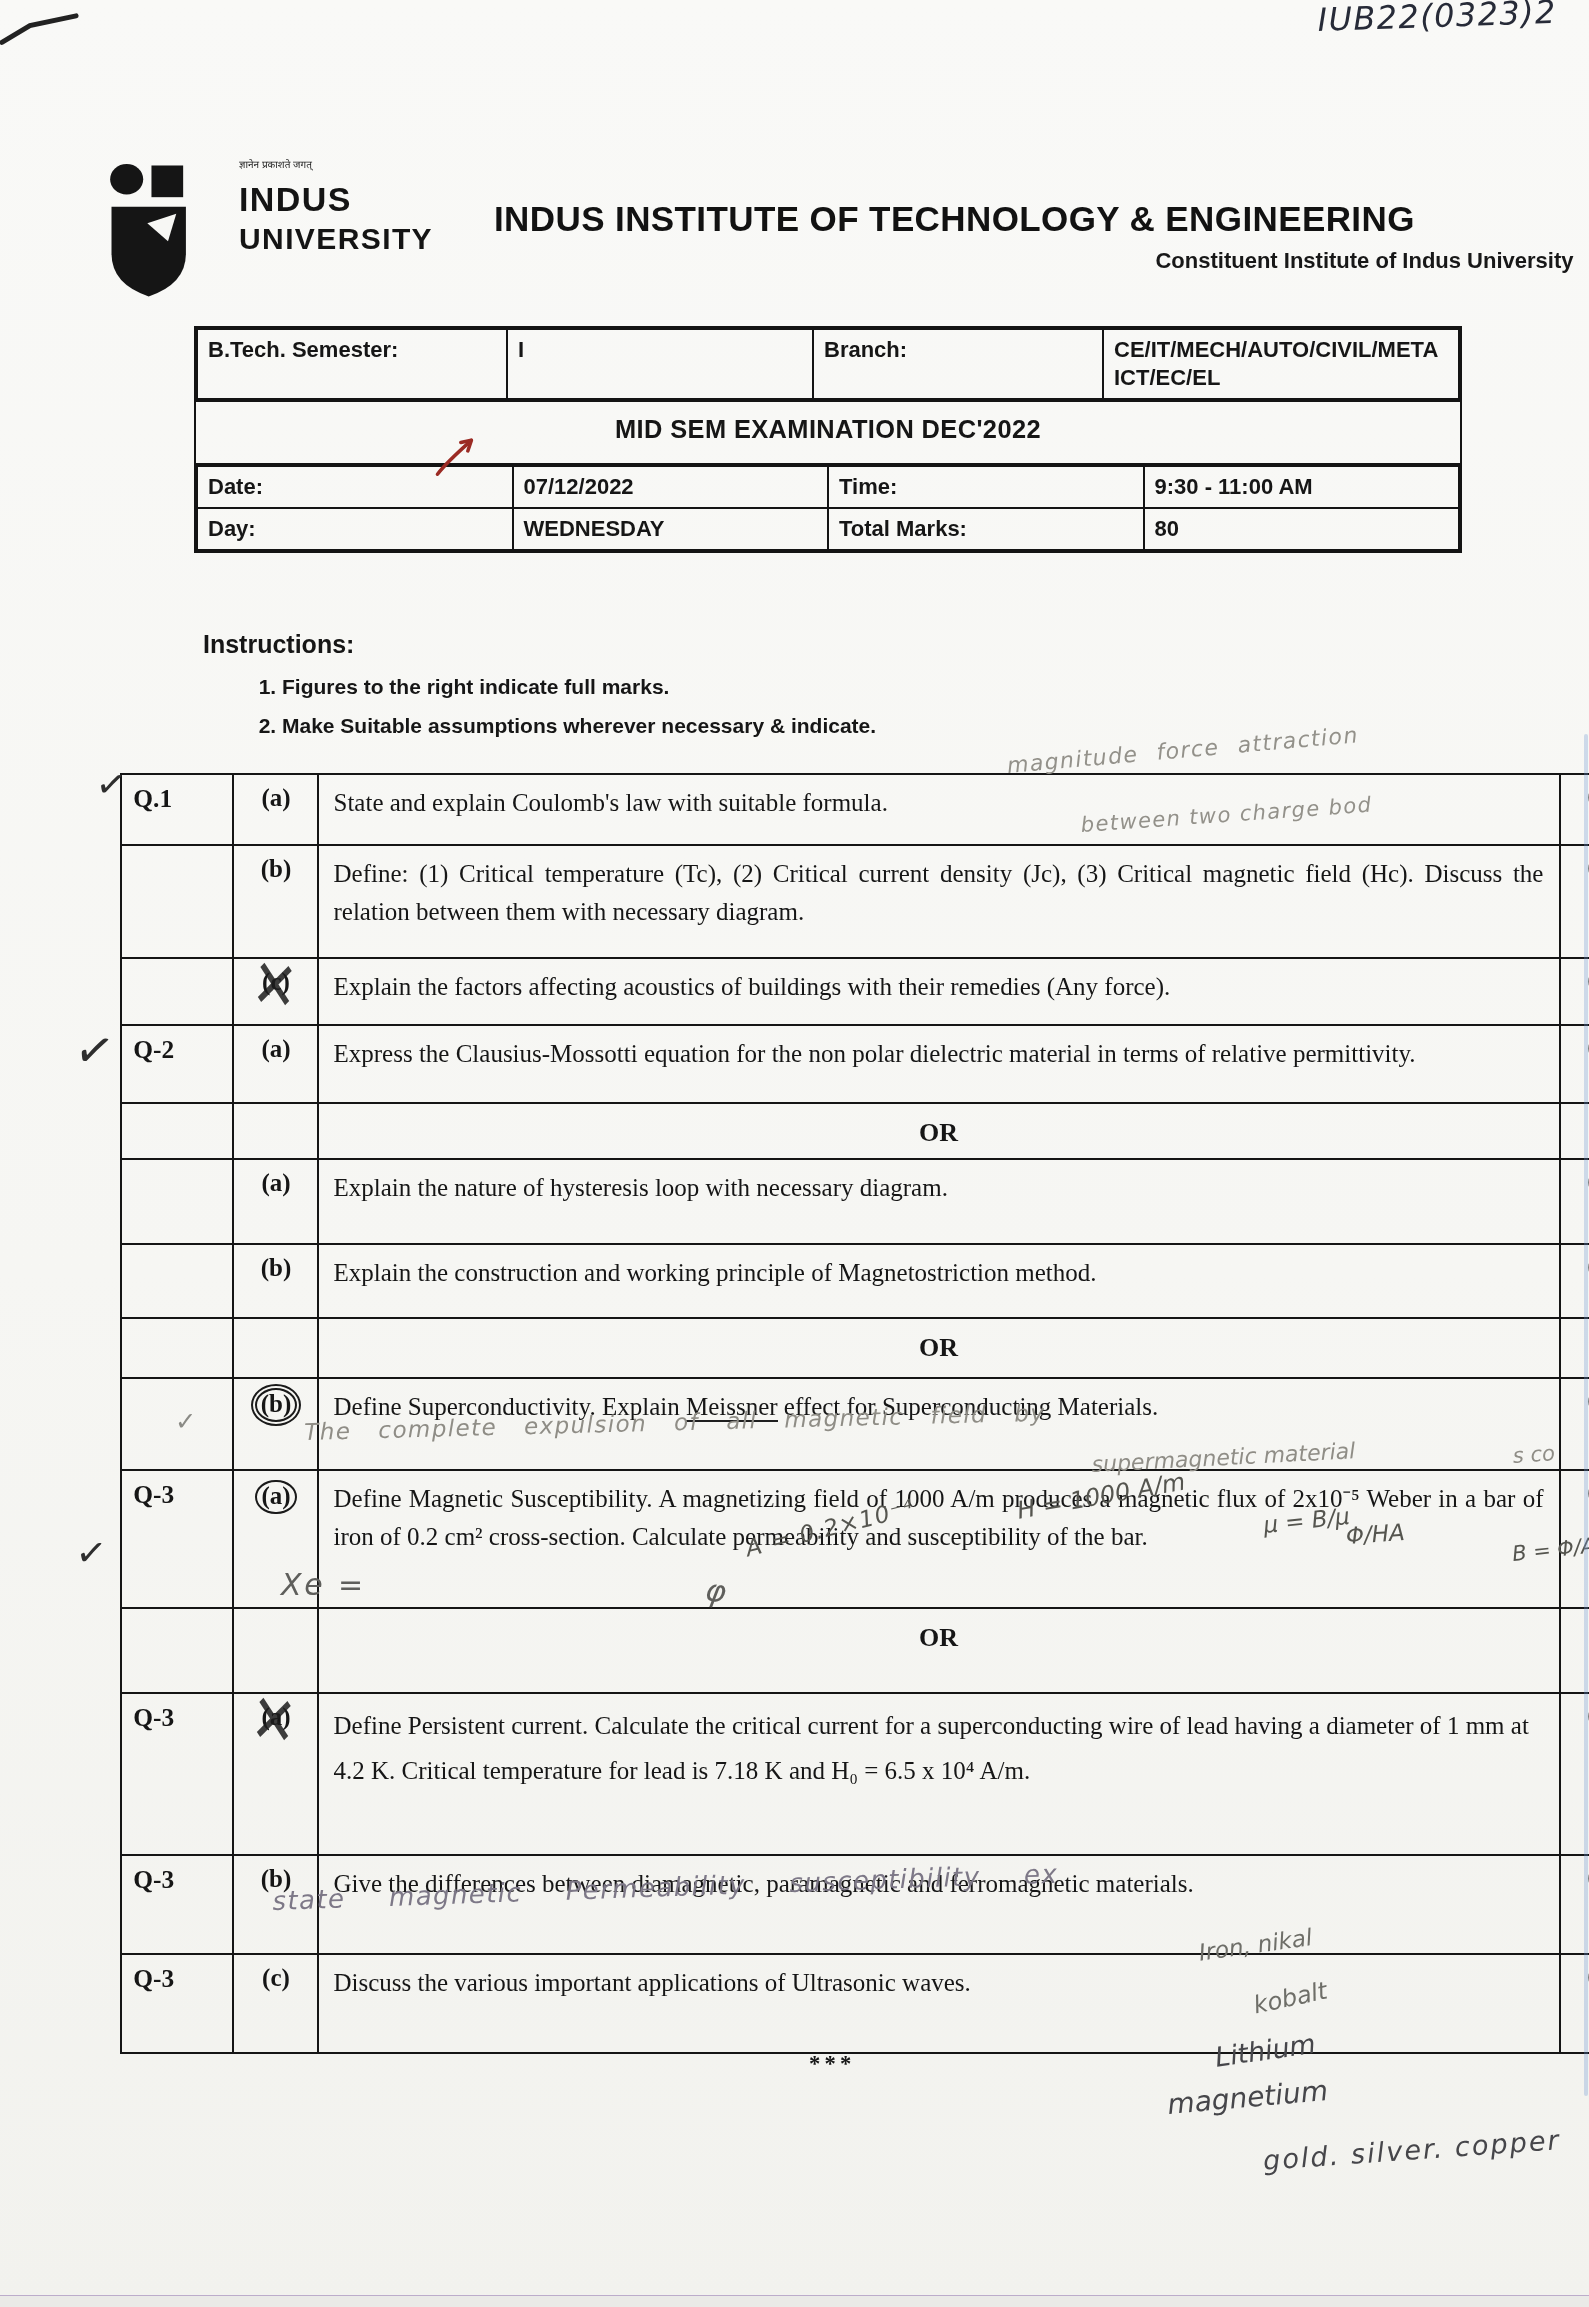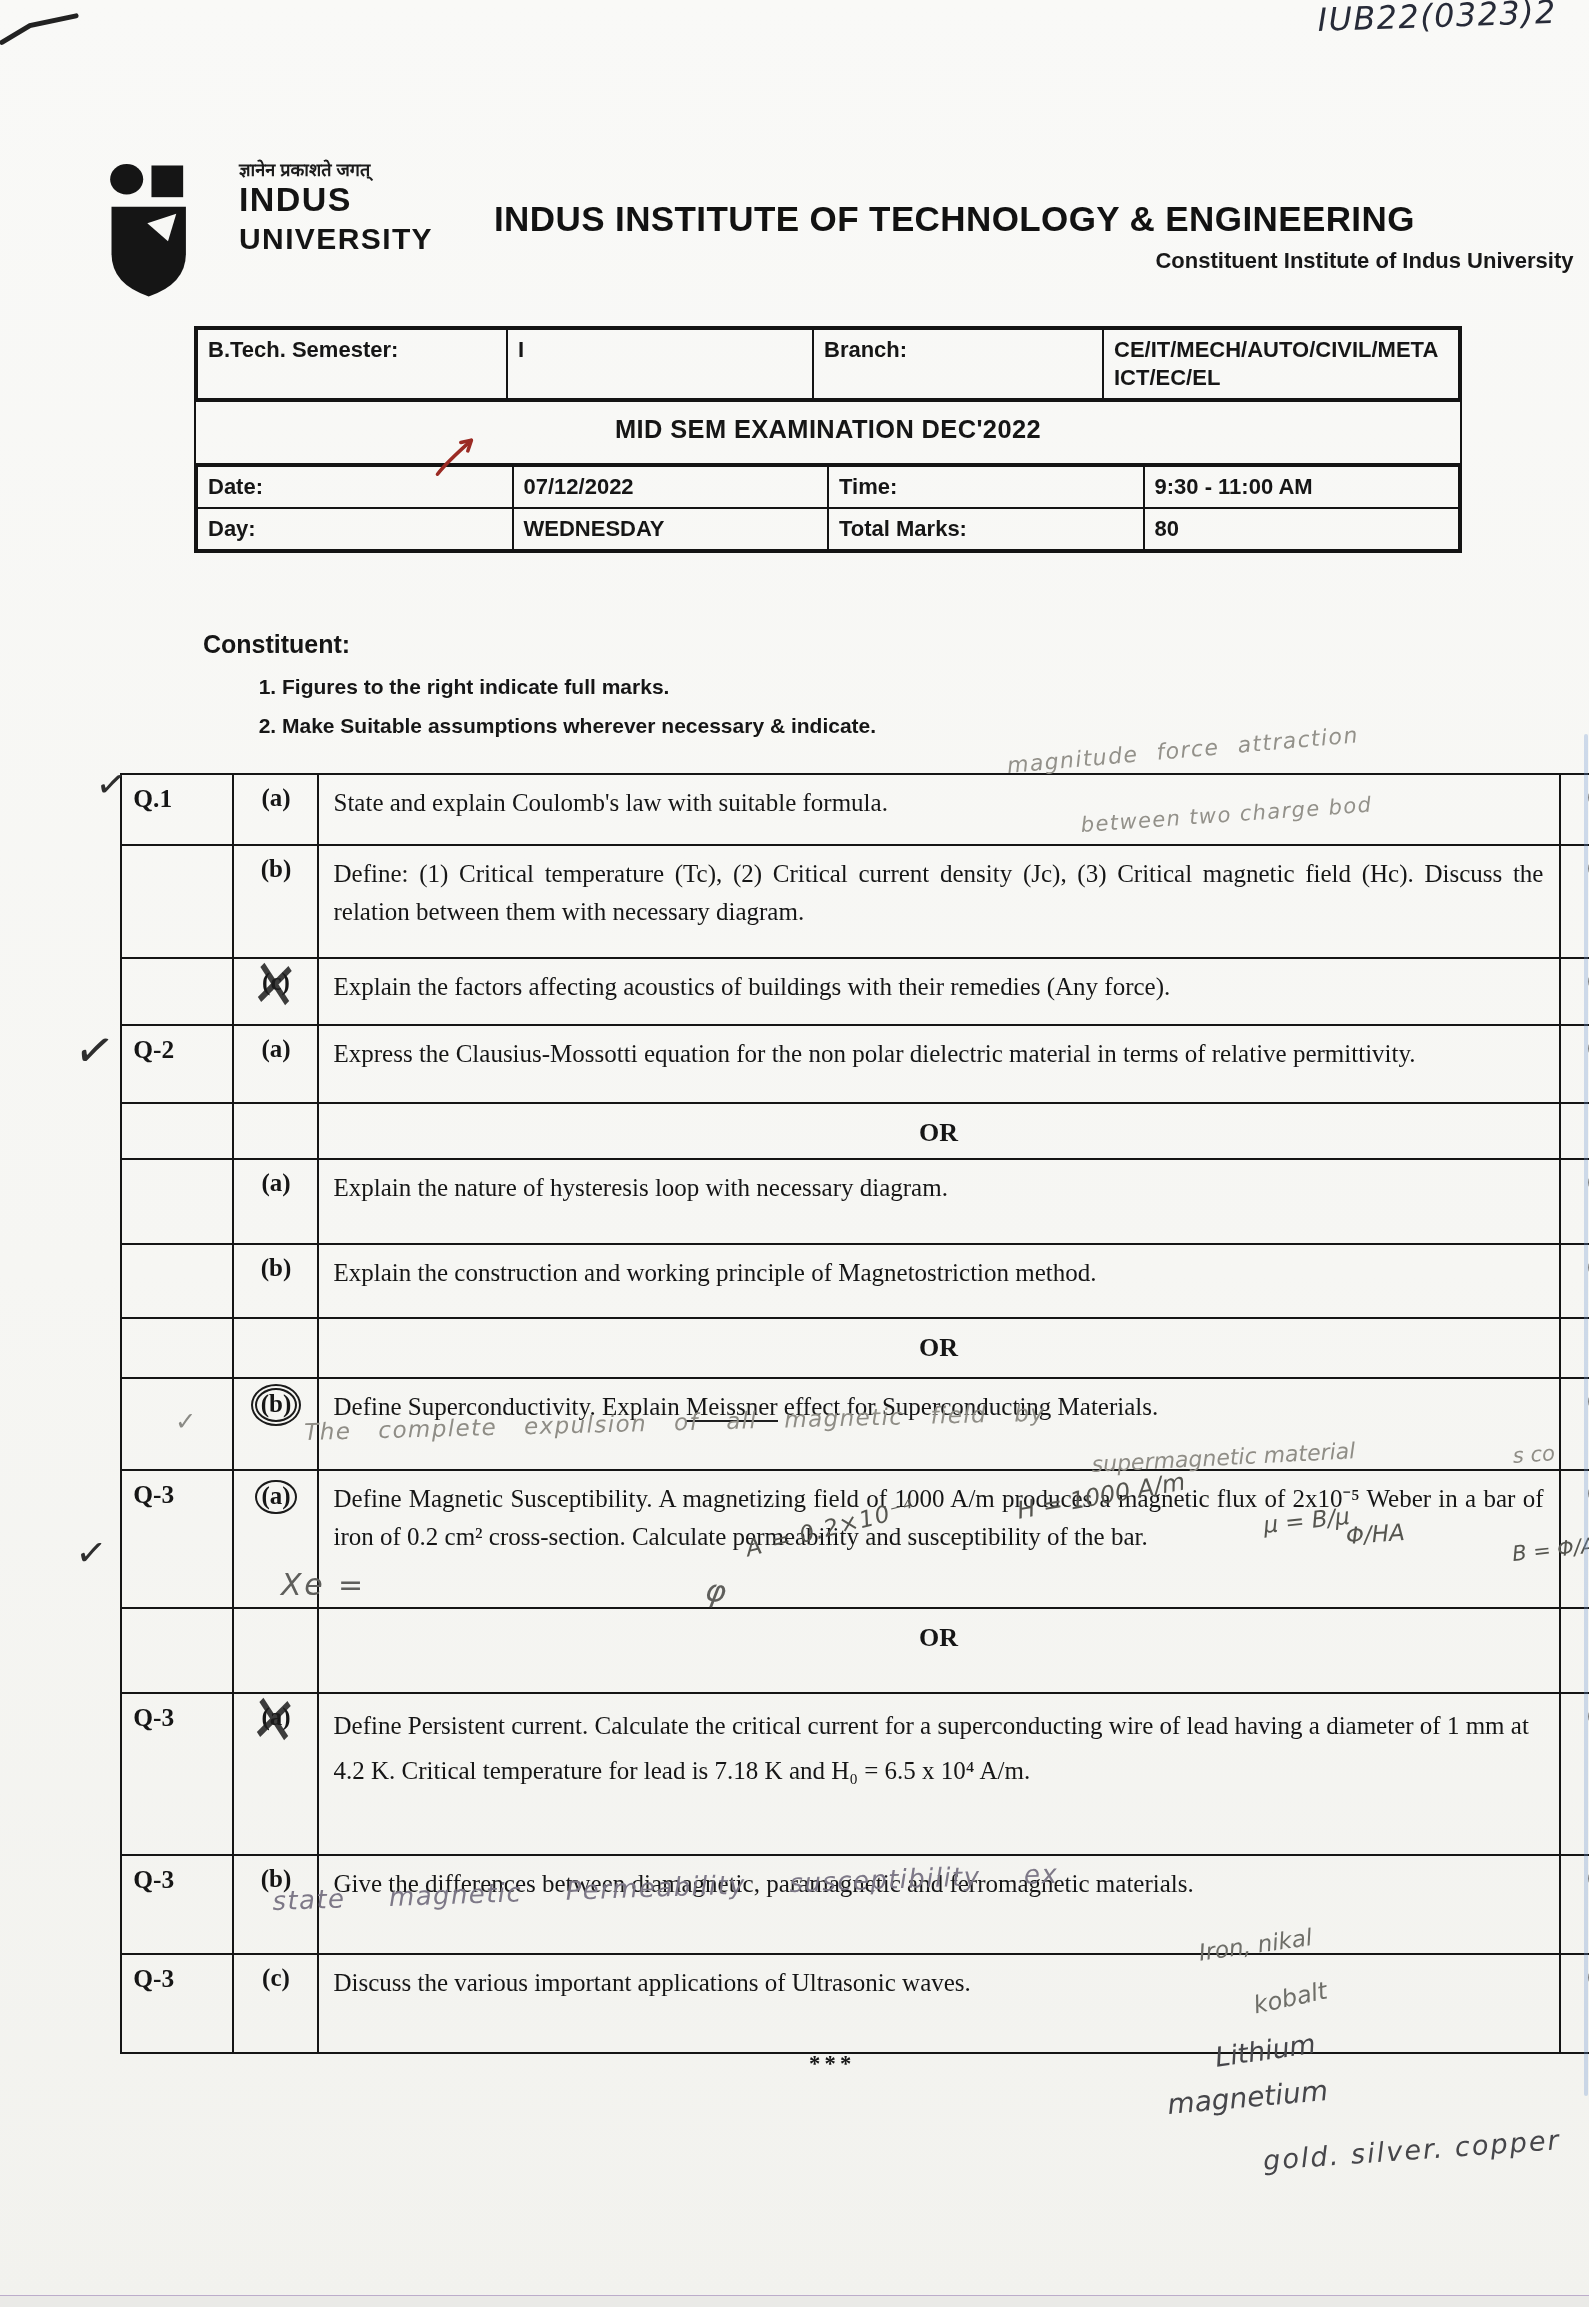--- a/index.html
+++ b/index.html
@@ -18,21 +18,21 @@
     font-style:italic;
     transform-origin:left top;
     white-space:nowrap;
     pointer-events:none;
   }
   
   .topleft-stroke{position:absolute;left:0;top:5.6px;}
   .hand-id{left:1317px;top:1.4px;font-size:32px;color:#272b38;letter-spacing:1.4px;transform:rotate(-2deg);}
   .logo-block{position:absolute;left:106px;top:157px;width:424px;height:148px;}
   .logo-shield{position:absolute;left:0;top:7px;}
-  .logo-motto{position:absolute;left:133px;top:0;font-size:18px;font-weight:bold;color:#1c1c1c;}
+  .logo-motto{position:absolute;left:133px;top:0;font-size:10px;font-weight:normal;color:#1c1c1c;}
   .logo-line1{position:absolute;left:133px;top:22.6px;font-size:34px;font-weight:900;letter-spacing:1.4px;color:#141414;}
   .logo-line2{position:absolute;left:133px;top:65px;font-size:30px;font-weight:900;letter-spacing:1.4px;color:#141414;}
   .inst-name{position:absolute;left:494px;top:199px;width:1087px;font-size:35px;font-weight:900;letter-spacing:0.4px;color:#121212;}
   .inst-sub{position:absolute;right:15.5px;top:248px;font-size:22px;font-weight:bold;color:#181818;}
   
   .info-wrap{position:absolute;left:194px;top:326px;width:1264px;border:2.8px solid #141414;background:transparent;}
   .info-wrap table{border-collapse:collapse;width:100%;table-layout:fixed;}
   .info-wrap td{border:2.1px solid #141414;padding:5.6px 10px;vertical-align:top;font-size:22px;font-weight:bold;line-height:1.3;}
   .rowA{height:68px;}
   .rowB1{height:71px;}
@@ -153,21 +153,21 @@
         <td>Day:</td>
         <td>WEDNESDAY</td>
         <td>Total Marks:</td>
         <td>80</td>
       </tr>
     </tbody>
       </table>
   </div>
 
   <div class="instructions">
-    <h3>Constituent:</h3>
+    <h3>Instructions:</h3>
     <ol>
       <li>Figures to the right indicate full marks.</li>
       <li>Make Suitable assumptions wherever necessary &amp; indicate.</li>
     </ol>
   </div>
 
   <table class="q-table">
     <tbody>
         <tr class="h0">
       <td class="c-qno">Q.1</td>

